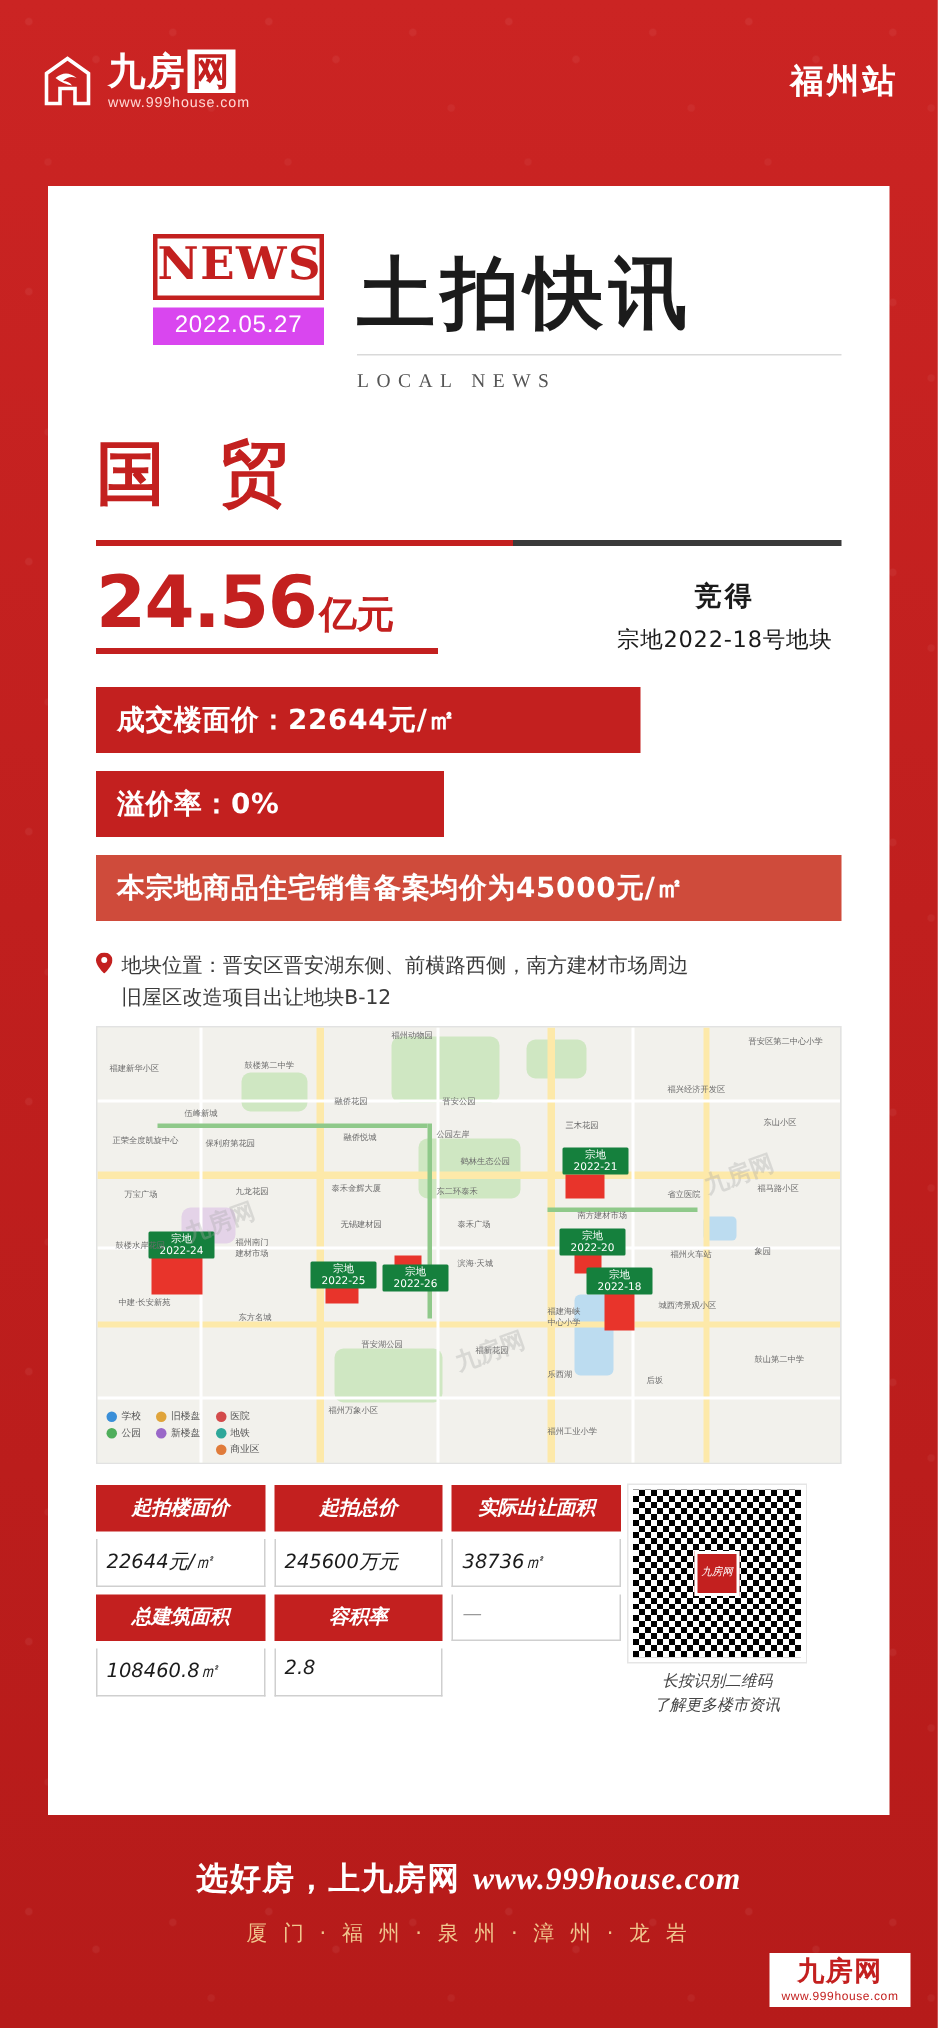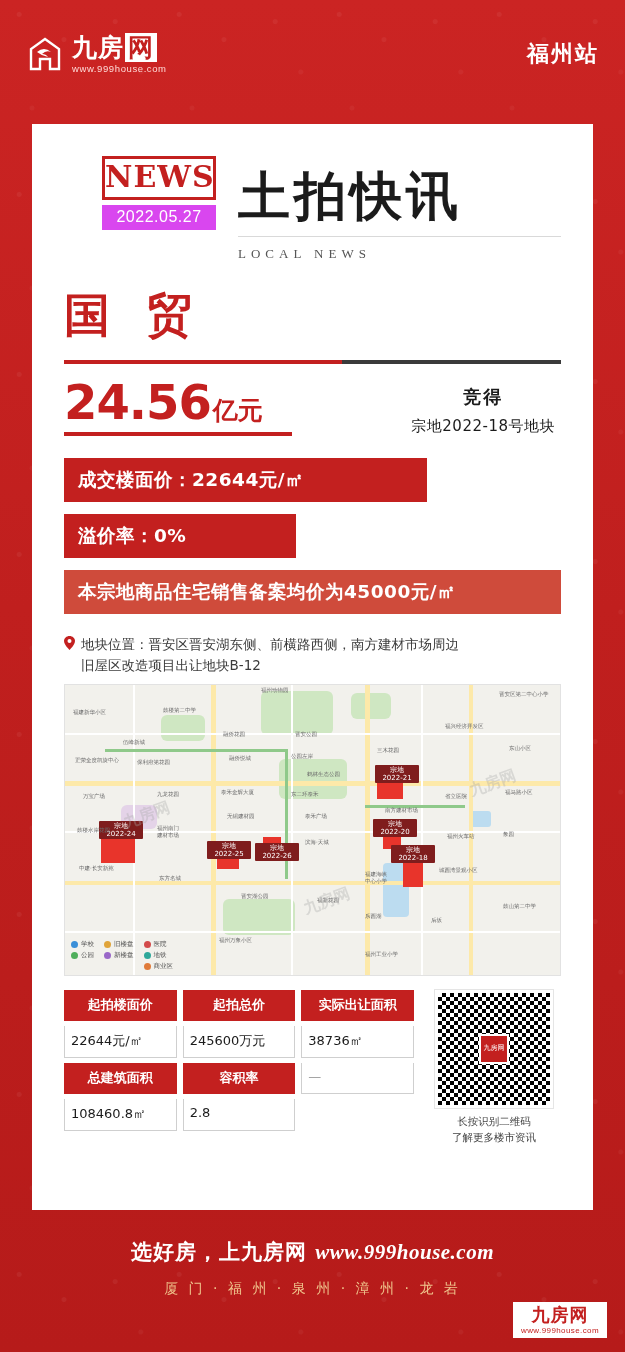--- a/index.html
+++ b/index.html
@@ -256,21 +256,21 @@
   .map .park { position:absolute; background:#cfe7c2; border-radius:6px; }
   .map .block { position:absolute; background:#f6f4ef; }
   .map .road { position:absolute; background:#ffffff; }
   .map .road.major { background:#fde9a9; }
   .map .road.green { background:#8fc98a; }
   .map .parcel { position:absolute; background:#e8342b; }
   .map .mlabel {
     position: absolute;
     font-size: 7px;
     color: #ffffff;
-    background: #7f1d1d;
+    background: #15803d;
     line-height: 1.15;
     padding: 1px 2px;
     text-align: center;
     font-family: "DejaVu Sans", sans-serif;
     border-radius: 1px;
   }
   .map .poi {
     position: absolute;
     font-size: 5.5px;
     color: #6b6b6b;
@@ -296,22 +296,22 @@
     font-weight: bold;
     font-family: "DejaVu Sans", sans-serif;
     transform: rotate(-20deg);
     pointer-events: none;
   }
 
   
   .bottom {
     margin-top: 14px;
     display: flex;
-    gap: 16px;
     align-items: flex-start;
+    font-style: italic;
   }
   .table {
     width: 350px;
     display: grid;
     grid-template-columns: repeat(3, 1fr);
     gap: 5px 6px;
   }
   .th {
     background: #c3201f;
     color: #ffffff;

